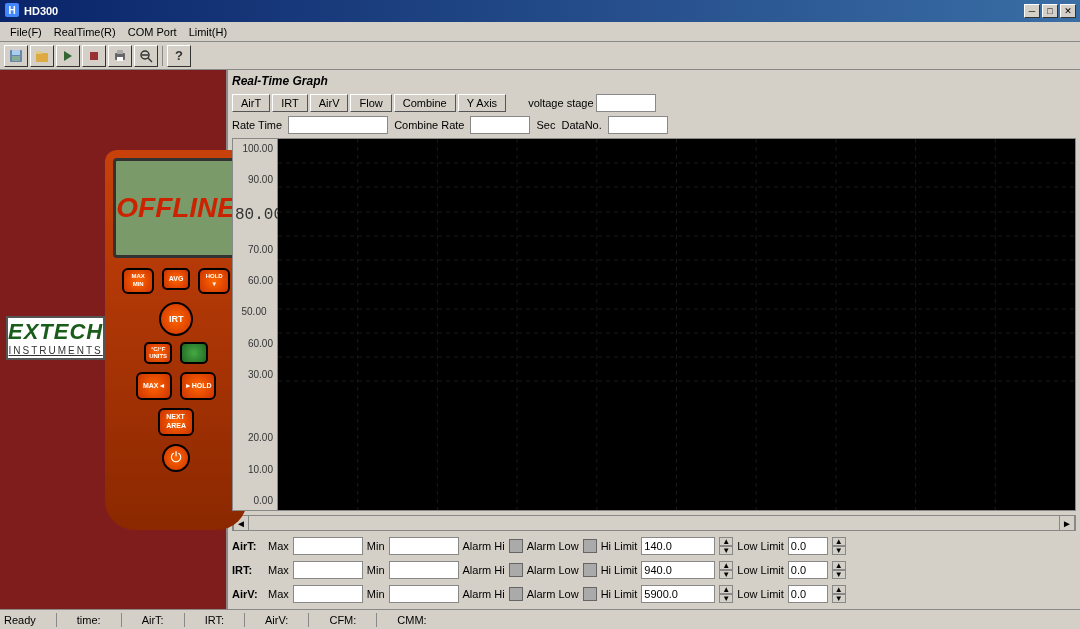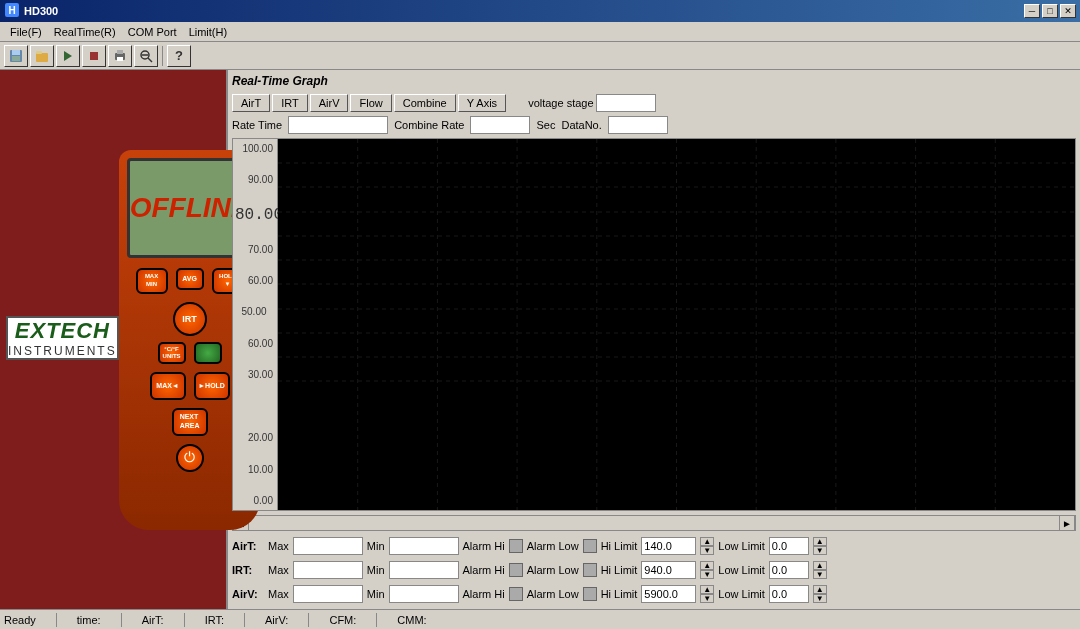--- a/index.html
+++ b/index.html
@@ -79,21 +79,21 @@
       width: 200px;
       height: 44px;
       border: 2px solid #555;
       display: flex;
       flex-direction: column;
       align-items: center;
       justify-content: center;
       margin-bottom: 4px;
     }
     .extech-main { font-size: 22px; font-weight: bold; color: #1a5c1a; font-style: italic; letter-spacing: 1px; }
-    .extech-sub { font-size: 12px; color: #333; letter-spacing: 2px; }
+    .extech-sub { font-size: 10px; color: #333; letter-spacing: 2px; text-decoration: underline; }
     
     
     .device-body {
       background: linear-gradient(to bottom, #c8410a, #8b2800);
       width: 180px;
       border-radius: 12px 12px 30px 30px;
       padding: 8px;
       position: relative;
       min-height: 380px;
     }
@@ -313,21 +313,21 @@
       height: 18px; width: 70px;
       border: 1px solid #888; background: white; font-size: 11px; padding: 1px 2px;
     }
     .data-checkbox-label { }
     .colored-box {
       width: 14px; height: 14px;
       border: 1px solid #666;
     }
     .hi-limit-label { }
     .hi-limit-input {
-      height: 18px; width: 55px;
+      height: 18px; width: 74px;
       border: 1px solid #888; background: white; font-size: 11px; padding: 1px 2px;
     }
     .spin-btns {
       display: flex; flex-direction: column; width: 14px;
     }
     .spin-btn {
       height: 9px; width: 14px; background: #d4d0c8;
       border: 1px solid #888; display: flex; align-items: center; justify-content: center;
       font-size: 8px; cursor: pointer; line-height: 1;
     }

